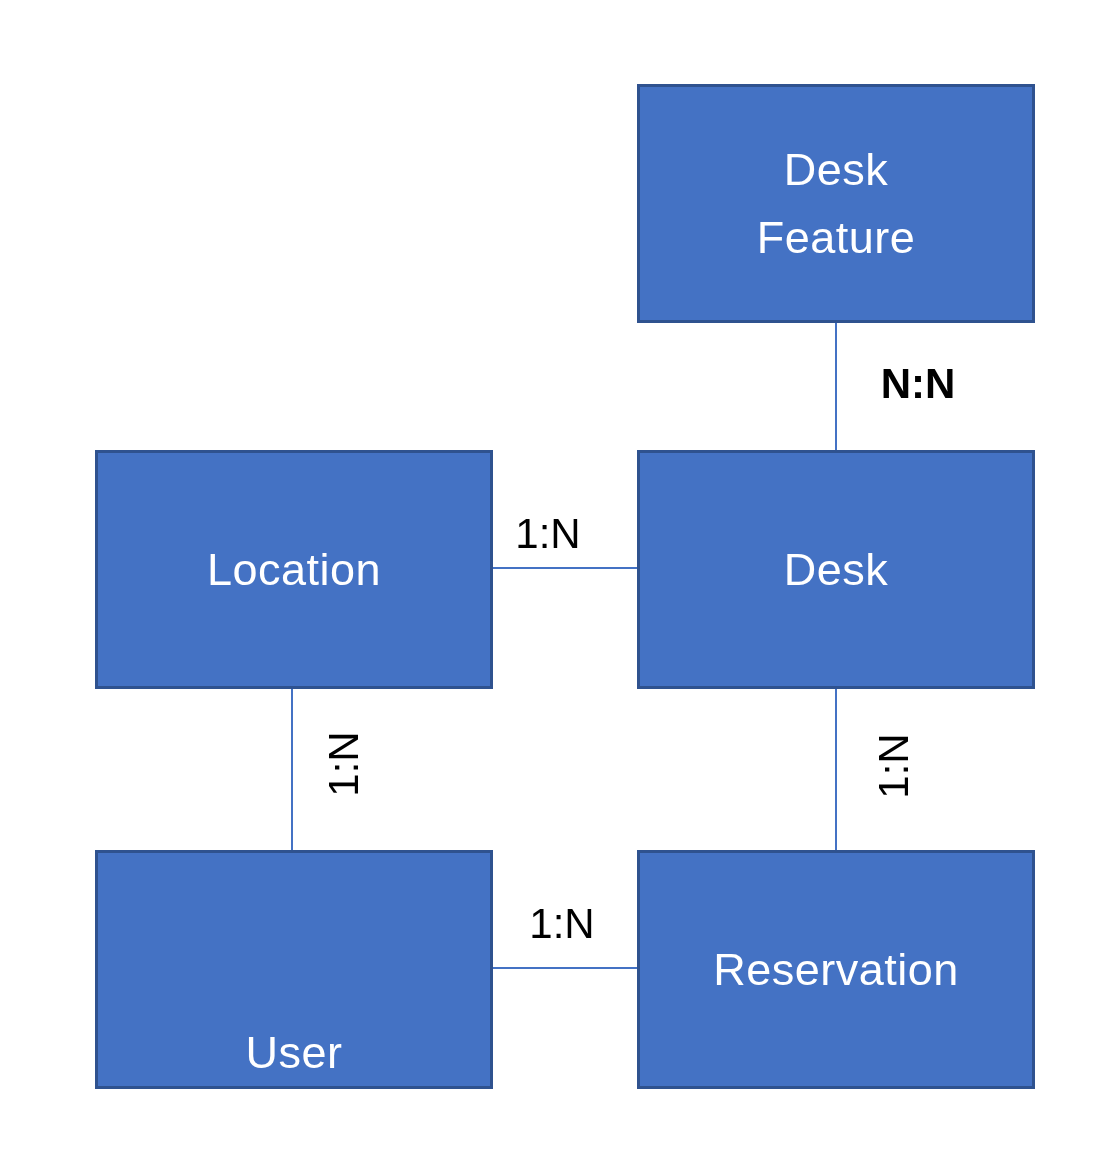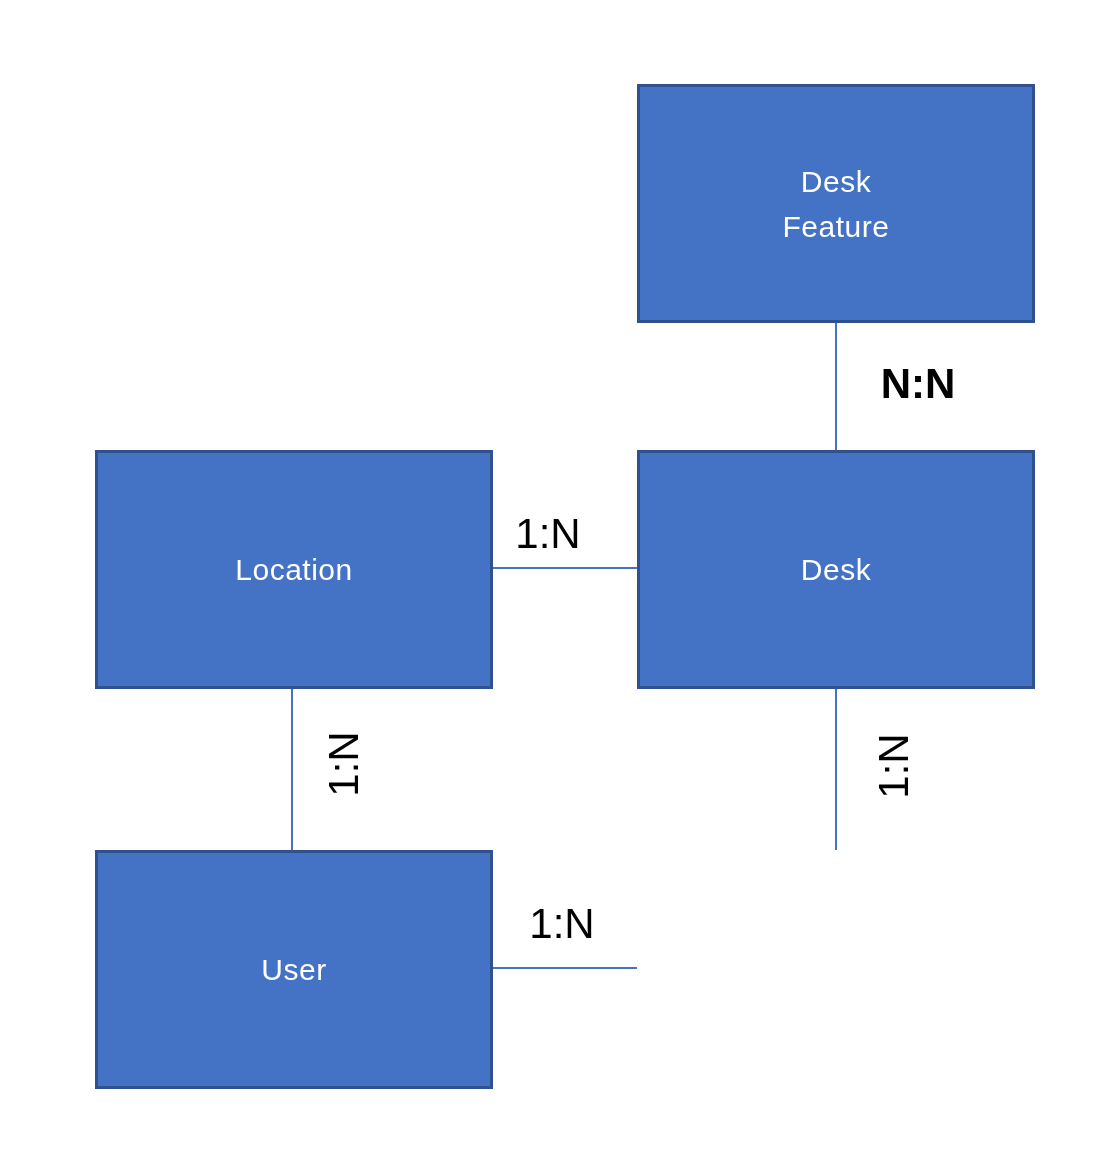--- a/index.html
+++ b/index.html
@@ -21,21 +21,21 @@
     height: 239px;
     box-sizing: border-box;
     background: var(--box-fill, #4472C4);
     border: 3px solid var(--box-border, #2F528F);
     display: flex;
     align-items: center;
     justify-content: center;
   }
   .entity-label {
     color: var(--box-text, #FFFFFF);
-    font-size: 30px;
+    font-size: 45px;
     line-height: 1.5;
     text-align: center;
     white-space: pre-line;
     letter-spacing: 0.5px;
   }
   .connector {
     position: absolute;
     background: var(--connector, #4472C4);
   }
   .connector.v { width: 2px; }
@@ -74,18 +74,21 @@
   </div>
 
   <div class="entity" style="left:95px; top:450px;">
     <span class="entity-label">Location</span>
   </div>
 
   <div class="entity" style="left:637px; top:450px;">
     <span class="entity-label">Desk</span>
   </div>
 
-  <div class="entity" style="left:95px; top:850px;">
+  <div class="entity" style="left:95px; top:850px;align-items:flex-end;">
     <span class="entity-label">User</span>
   </div>
 
+  <div class="entity" style="left:637px; top:850px;">
+    <span class="entity-label">Reservation</span>
+  </div>
 
 </div>
 
 </body></html>

